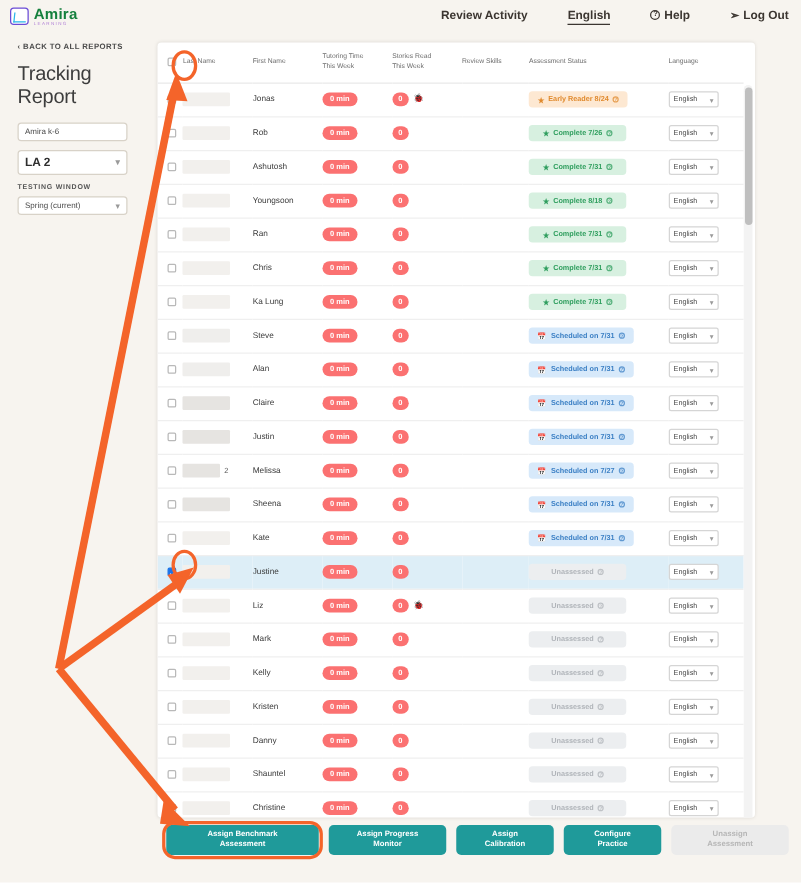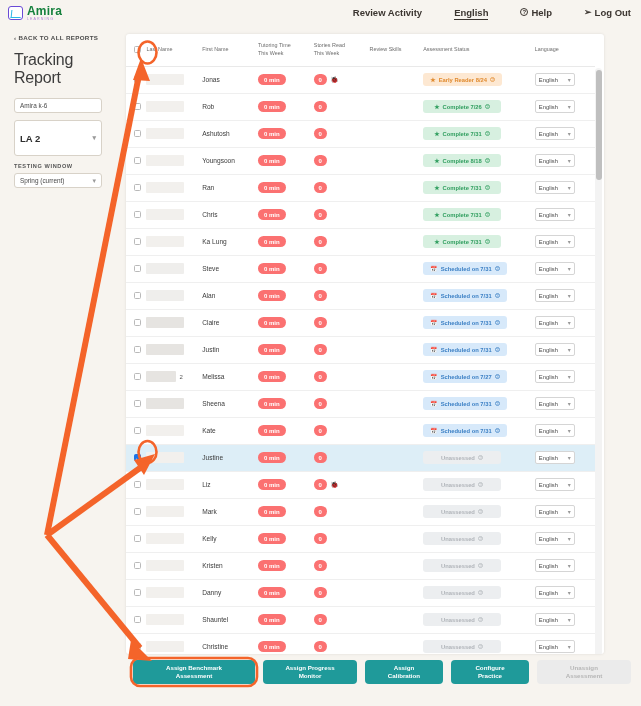--- a/index.html
+++ b/index.html
@@ -36,21 +36,21 @@
   .ico-out { font-size:9px; }
 
   
   .sidebar { position:absolute; left:0; top:26px; width:122px; padding:8px 10px 0 14px; }
   .back-link { font-size:6.2px; font-weight:bold; letter-spacing:.35px; color:#4c4c4c; margin-bottom:10px; }
   .report-title { font-size:16px; font-weight:normal; color:#3d3d3d; margin-bottom:11px; letter-spacing:-.2px;}
   .field {
     width:88px; height:15px; background:#fff; border:1px solid #d8d2c8; border-radius:3px;
     display:flex; align-items:center; padding:0 5px; font-size:6.4px; color:#4a4a4a; margin-bottom:7px;
   }
-  .field.big { height:36px; font-size:9.5px; font-weight:bold; color:#2e2e2e; justify-content:space-between; }
+  .field.big { height:20px; font-size:9.5px; font-weight:bold; color:#2e2e2e; justify-content:space-between; }
   .caret { color:#9a9a9a; font-size:7px; }
   .section-label { font-size:5.6px; font-weight:bold; letter-spacing:.6px; color:#555; margin:6px 0 4px; }
 
   
   .card {
     position:absolute; left:126px; top:34px; width:478px; height:620px;
     background:#fff; border-radius:3px; box-shadow:0 0 3px rgba(0,0,0,.10);
     overflow:hidden;
   }
   .tablewrap { position:absolute; inset:0 9px 0 0; overflow:hidden; }

